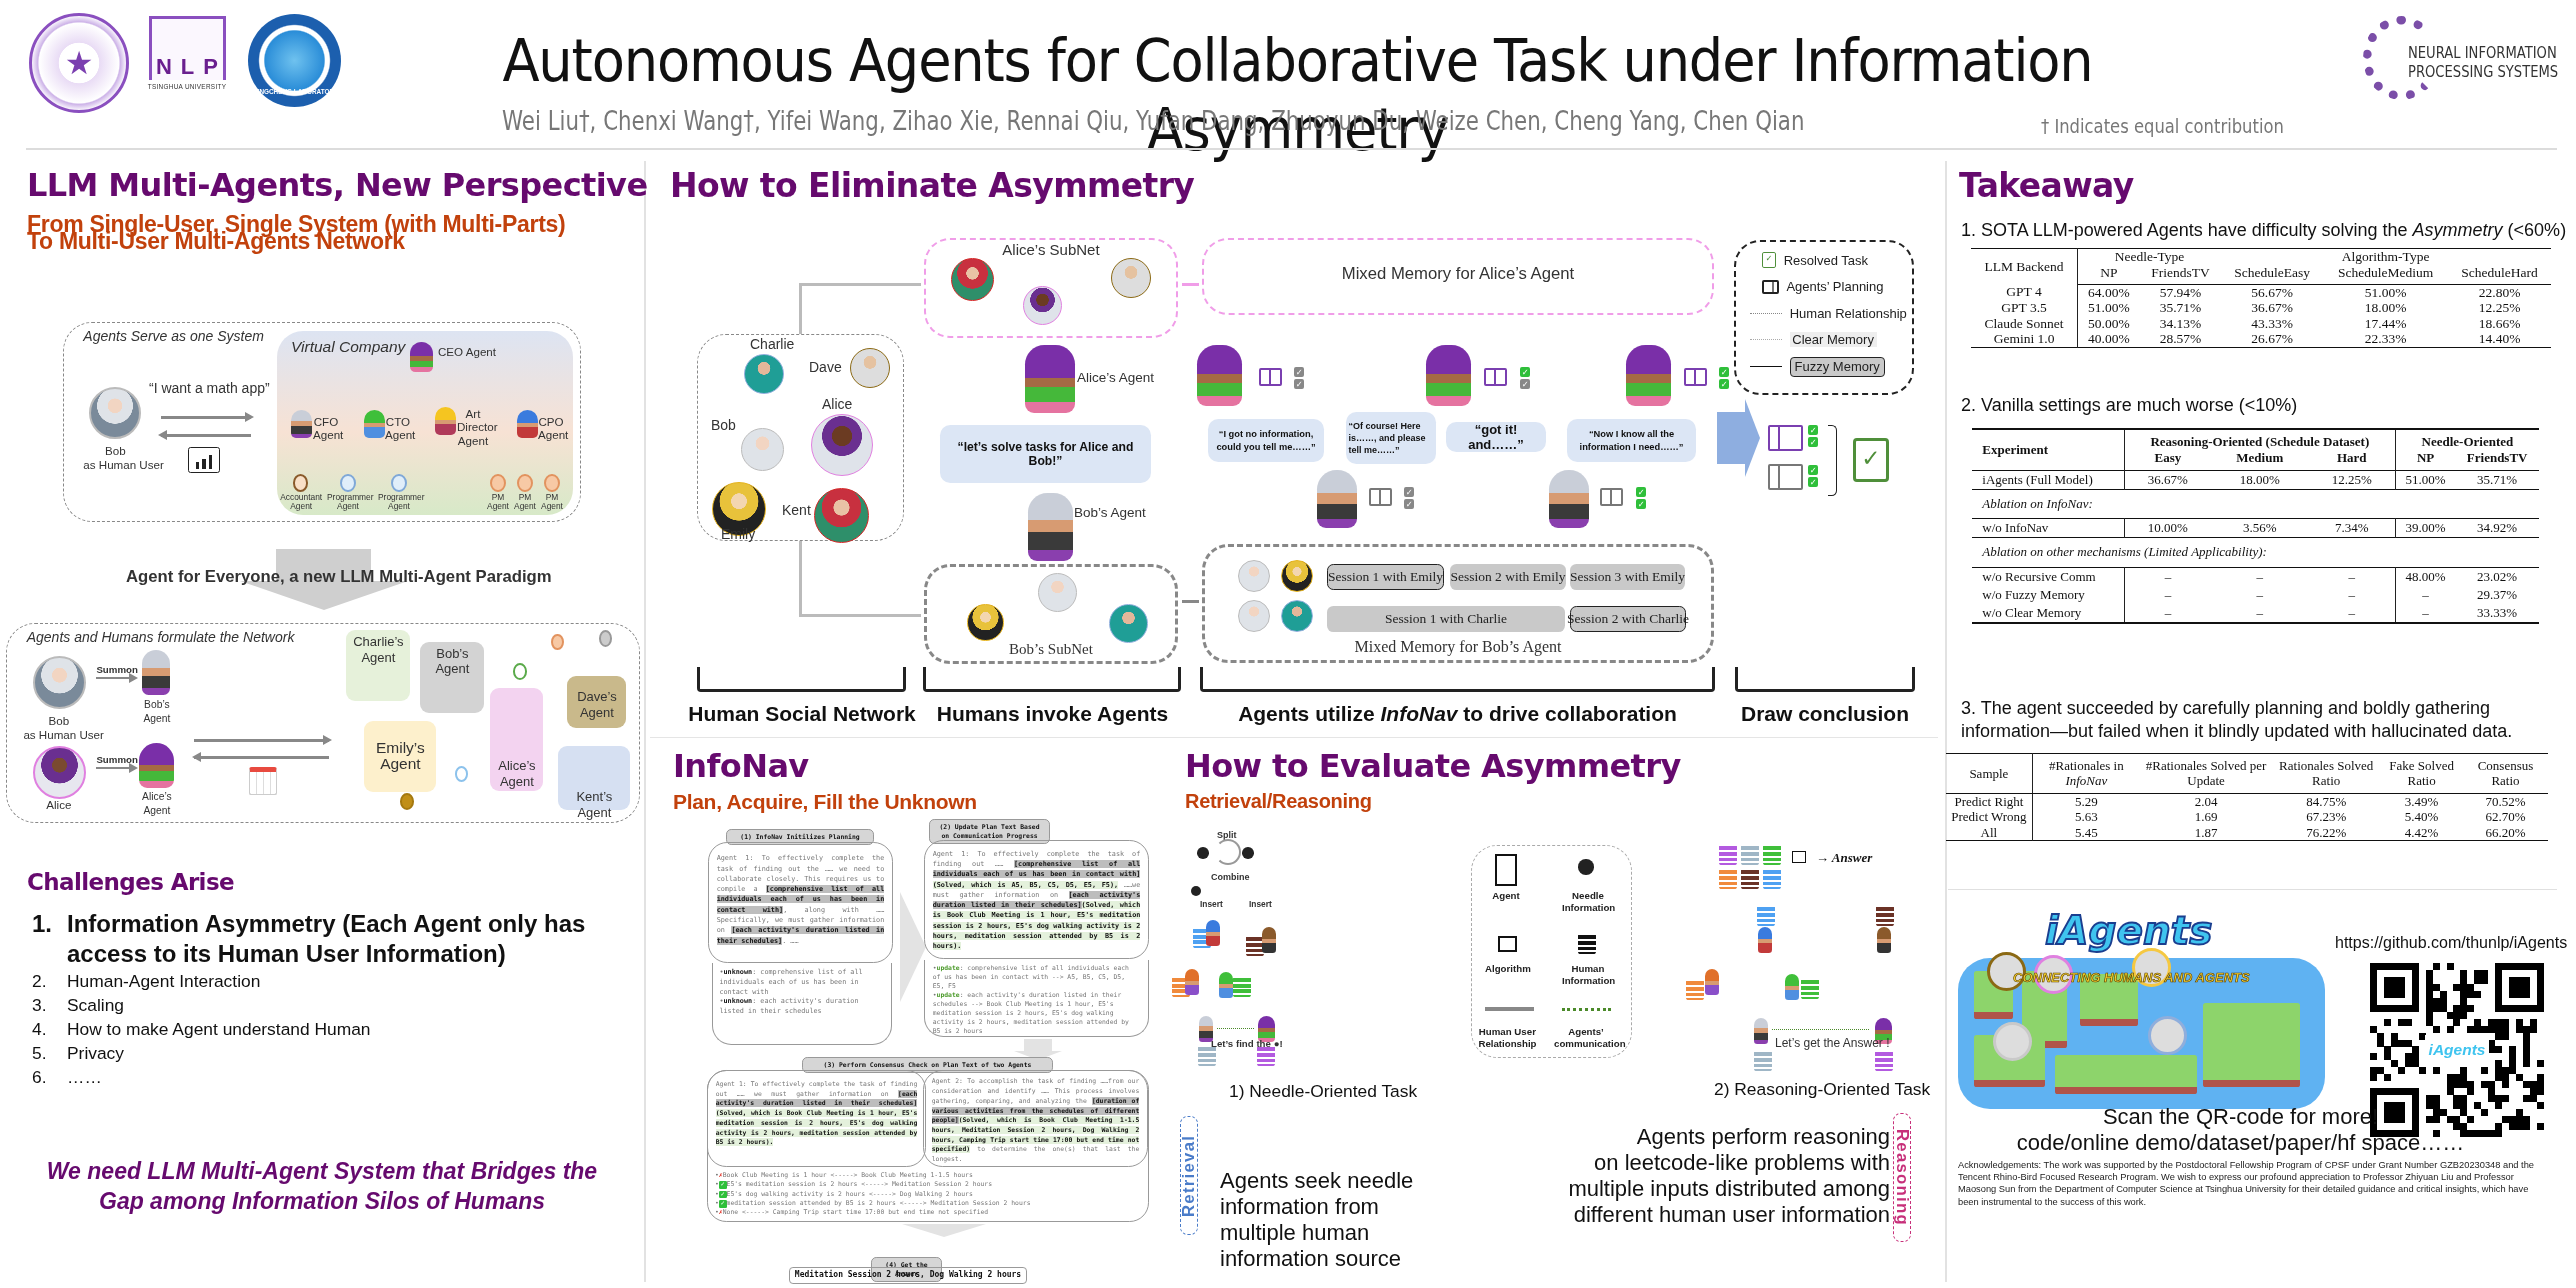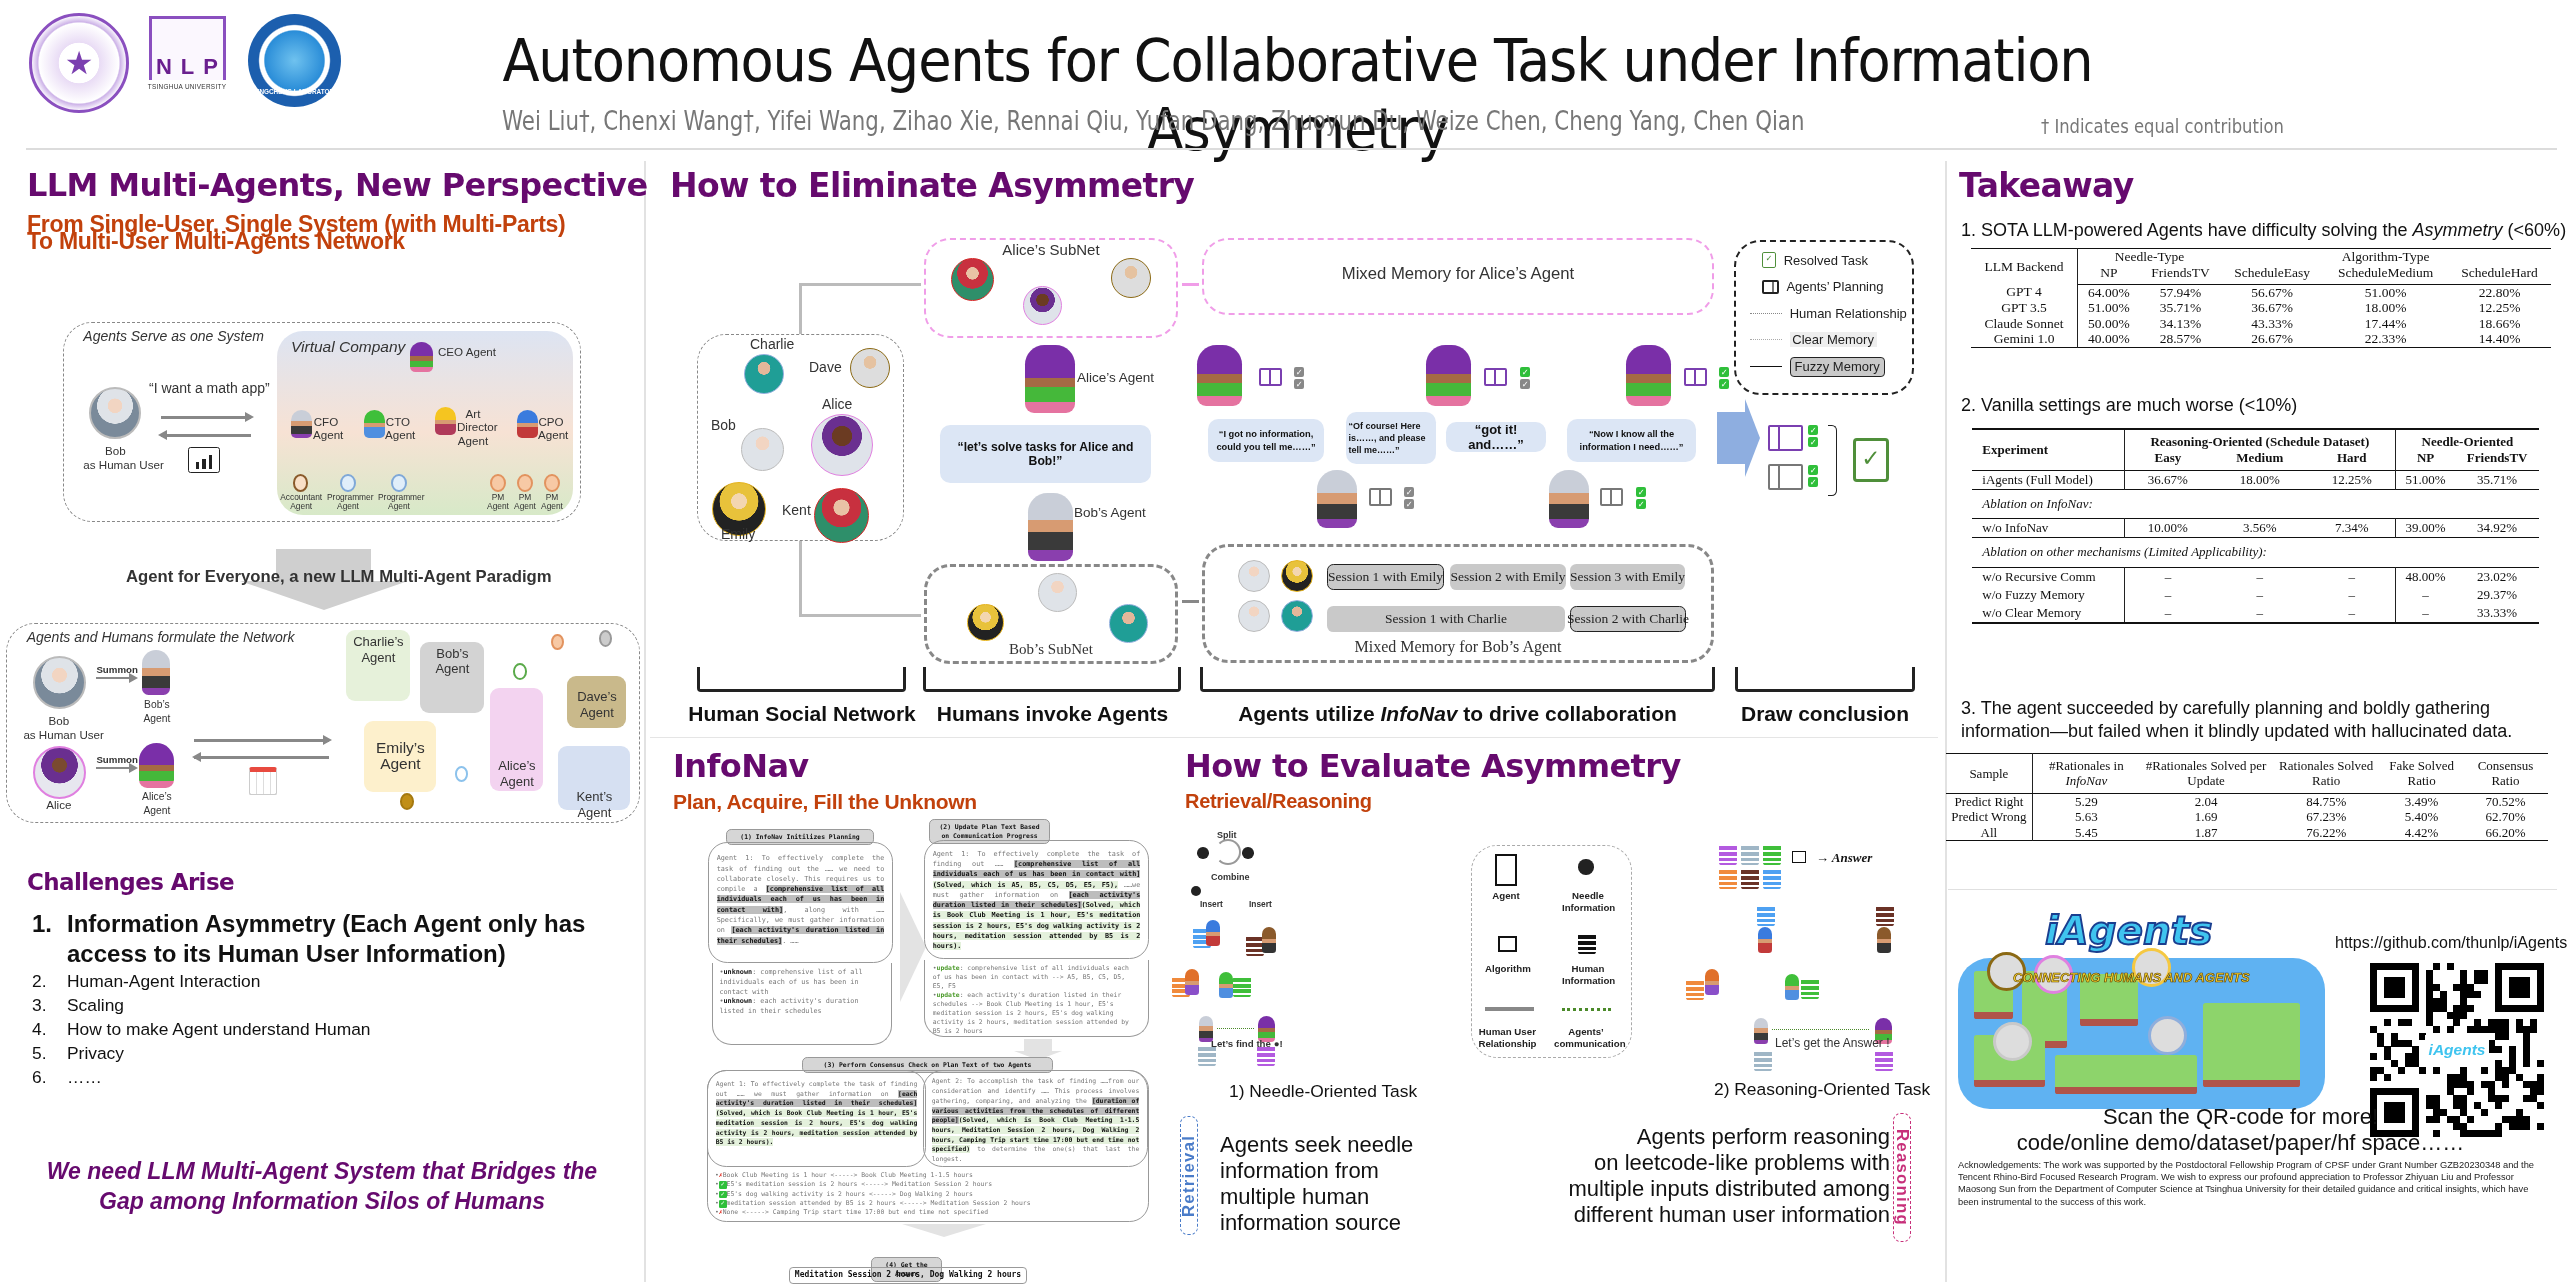--- a/index.html
+++ b/index.html
@@ -134,20 +134,27 @@
         <span>P</span>
       </div>
     <div class="sub">TSINGHUA UNIVERSITY</div>
   </div>
   <div id="logo-pcl" class="logo">
     <div class="ring-text">PENGCHENG LABORATORY</div>
   </div>
   <div id="title">Autonomous Agents for Collaborative Task under Information Asymmetry</div>
   <div id="authors">Wei Liu†, Chenxi Wang†, Yifei Wang, Zihao Xie, Rennai Qiu, Yufan Dang, Zhuoyun Du, Weize Chen, Cheng Yang, Chen Qian</div>
   <div id="equal">† Indicates equal contribution</div>
+  <div id="neurips">
+    <div class="dots"></div>
+    <div class="txt">
+        <div>NEURAL INFORMATION</div>
+        <div>PROCESSING SYSTEMS</div>
+      </div>
+  </div>
   <div id="header-rule"></div>
 </div>
 
 <div class="vdivider" style="left:644px"></div>
 <div class="vdivider" style="left:1945px"></div>
 
 <section>
   <div class="sec-title" style="left:27px;top:166px;font-size:32px;">LLM Multi-Agents, New Perspective</div>
   <div class="sec-sub" style="left:27px;top:211px;">From Single-User, Single System (with Multi-Parts)</div>
   <div class="sec-sub" style="left:27px;top:228px;">To Multi-User Multi-Agents Network</div>
@@ -522,21 +529,21 @@
   <div class="stack" style="left:1801px;top:978px;background:repeating-linear-gradient(#fff 0 1.9px,#3fbf3a 1.9px 5.8px);"></div>
   <div class="pixel-agent bob" style="left:1754px;top:1018px;width:14px;height:26px;"></div>
   <div class="pixel-agent alice" style="left:1875px;top:1018px;width:16.7px;height:26px;"></div>
   <div class="abs" style="left:1772px;top:1029px;width:97px;border-top:1.9px dotted #4b8a2a;"></div>
   <div class="small-label" style="left:1775px;top:1037px;font-size:12px;font-weight:normal;">Let’s get the Answer !</div>
   <div class="stack" style="left:1754px;top:1050px;background:repeating-linear-gradient(#fff 0 1.9px,#9fb6c6 1.9px 5.8px);"></div>
   <div class="stack" style="left:1875px;top:1050px;background:repeating-linear-gradient(#fff 0 1.9px,#b35ae0 1.9px 5.8px);"></div>
   <div class="eval-caption" style="left:1714px;top:1079px;">2) Reasoning-Oriented Task</div>
 
   <div class="side-tag" style="left:1180px;top:1116px;width:18px;height:119px;color:#4a7cc9;border-color:#4a7cc9;font-size:16.7px;transform:rotate(180deg);">Retrieval</div>
-  <div class="desc" style="left:1220px;top:1132px;">
+  <div class="desc" style="left:1220px;top:1168px;">
     <div>Agents seek needle</div>
     <div>information from</div>
     <div>multiple human</div>
     <div>information source</div>
   </div>
   <div class="desc" style="left:1533px;top:1124px;width:357px;text-align:right;">
     <div>Agents perform reasoning</div>
     <div>on leetcode-like problems with</div>
     <div>multiple inputs distributed among</div>
     <div>different human user information</div>

